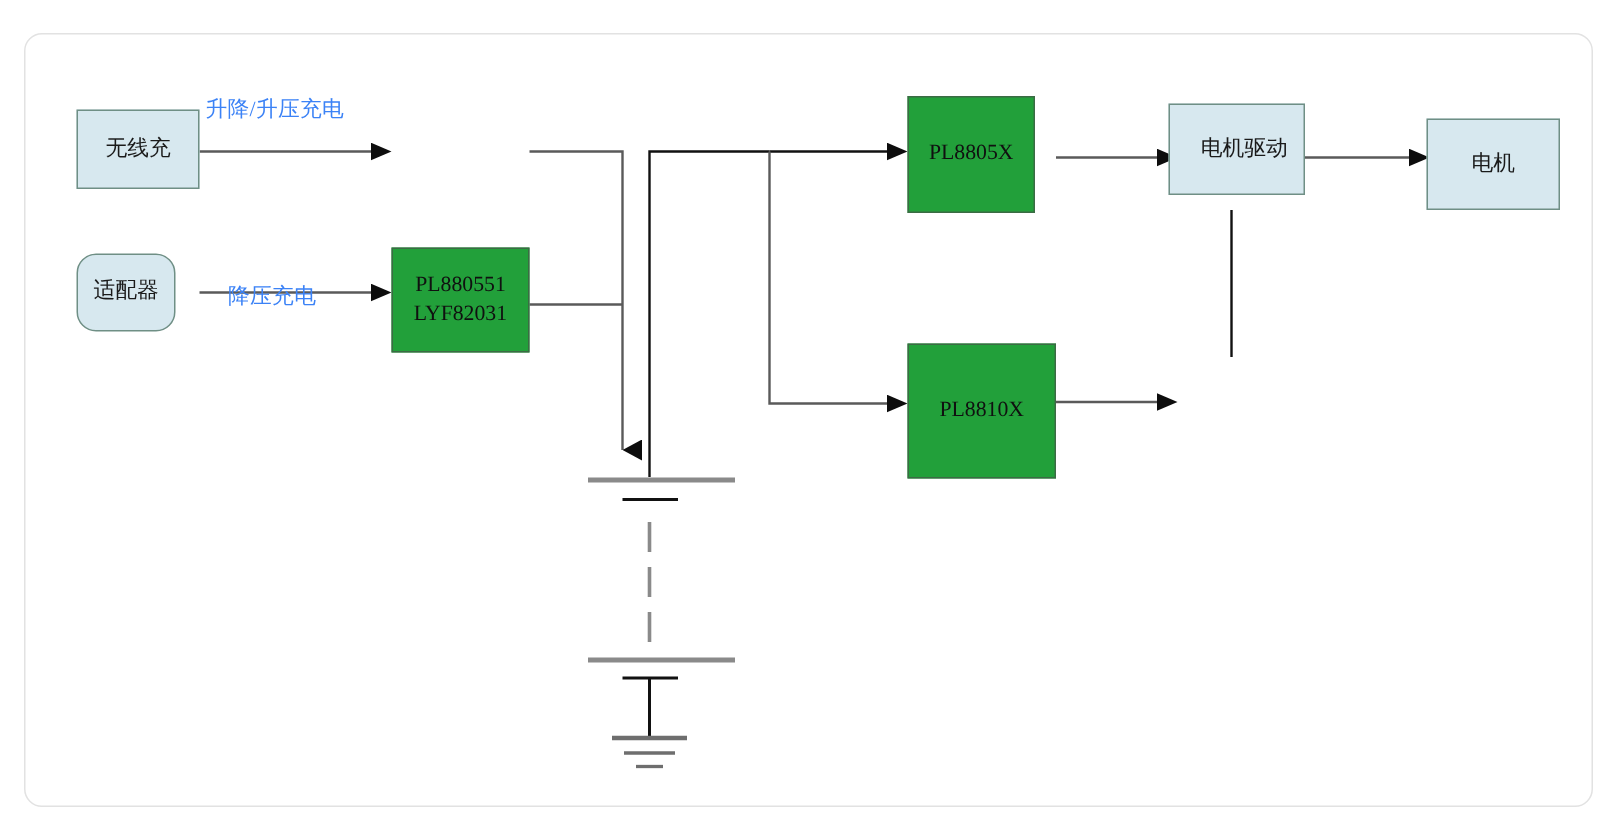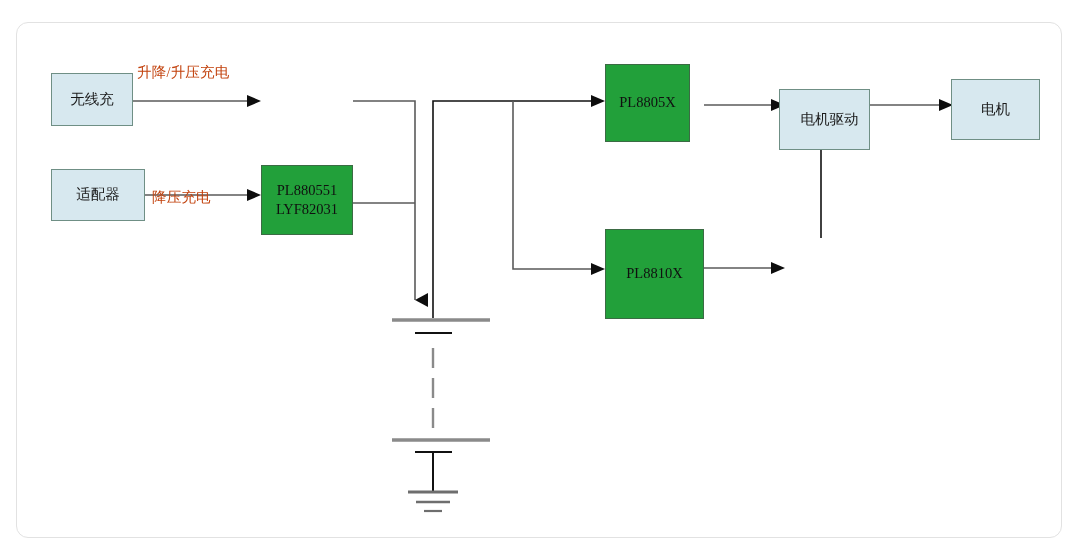--- a/index.html
+++ b/index.html
@@ -59,21 +59,21 @@
     color: #101010;
     font-size: 14.5px;
   }
   .node .ln {
     display: block;
     white-space: nowrap;
   }
   .edge-label {
     position: absolute;
     font-size: 14.5px;
-    color: #c2410c;
+    color: #3b82f6;
     white-space: nowrap;
     letter-spacing: 0.2px;
   }
 </style>
 </head>
 <body>
 
 <div id="canvas">
 
   <div class="frame"></div>
@@ -125,39 +125,39 @@
       <line x1="408" y1="492" x2="458" y2="492" stroke="#6e6e6e" stroke-width="3"></line>
       <line x1="416" y1="502" x2="450" y2="502" stroke="#6e6e6e" stroke-width="2.4"></line>
       <line x1="424" y1="511" x2="442" y2="511" stroke="#6e6e6e" stroke-width="2.2"></line>
     </g>
   </svg>
 
   <div class="node blue" style="left:51px; top:73px; width:82px; height:53px;">
     <span class="ln">无线充</span>
   </div>
 
-  <div class="node blue" style="left:51px; top:169px; width:94px; height:52px;">
+  <div class="node blue" style="left:51px; top:169px; width:66px; height:52px;border-radius:13px;">
     <span class="ln">适配器</span>
   </div>
 
 
   <div class="node green" style="left:261px; top:165px; width:92px; height:70px;">
     <span class="ln">PL880551</span>
     <span class="ln">LYF82031</span>
   </div>
 
   <div class="node green" style="left:605px; top:64px; width:85px; height:78px;">
     <span class="ln">PL8805X</span>
   </div>
 
   <div class="node green" style="left:605px; top:229px; width:99px; height:90px;">
     <span class="ln">PL8810X</span>
   </div>
 
-  <div class="node blue" style="left:779px; top:89px; width:91px; height:61px;padding-left:10px;">
+  <div class="node blue" style="left:779px; top:69px; width:91px; height:61px;padding-left:10px;">
     <span class="ln">电机驱动</span>
   </div>
 
   <div class="node blue" style="left:951px; top:79px; width:89px; height:61px;">
     <span class="ln">电机</span>
   </div>
 
 
   <div class="edge-label" style="left:137px; top:63px;">升降/升压充电</div>
 

